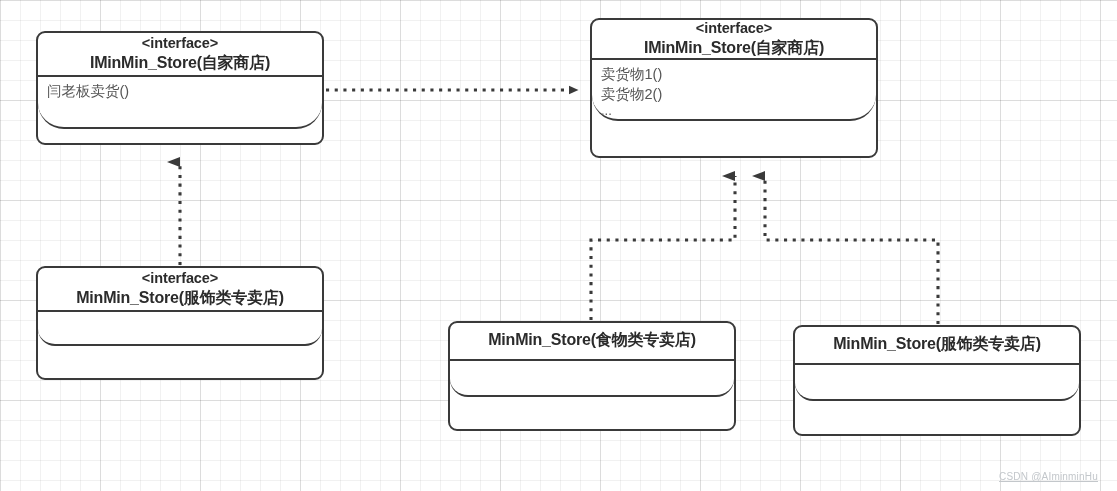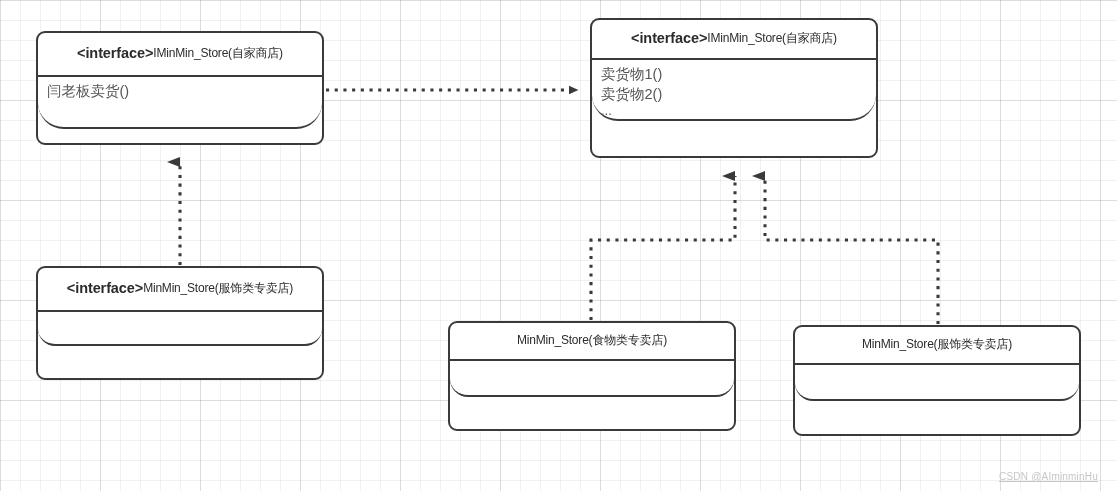--- a/index.html
+++ b/index.html
@@ -44,37 +44,37 @@
     border: 2.2px solid #3a3a3a;
     border-radius: 9px;
     display: flex;
     flex-direction: column;
     overflow: hidden;
   }
   .uml-header {
     box-sizing: border-box;
     border-bottom: 2.2px solid #3a3a3a;
     display: flex;
-    flex-direction: row;
+    flex-direction: column;
     align-items: center;
     justify-content: center;
     text-align: center;
     color: #2b2b2b;
     font-weight: bold;
     line-height: 1.26;
     padding: 3px 6px 4px 6px;
   }
   .stereo {
     font-size: 14.5px;
     font-weight: bold;
     letter-spacing: -0.1px;
   }
   .cls-name {
-    font-size: 12px;
-    font-weight: normal;
+    font-size: 16px;
+    font-weight: bold;
     letter-spacing: -0.2px;
     white-space: nowrap;
   }
   .uml-attrs {
     box-sizing: border-box;
     border-bottom: 2.2px solid #3a3a3a;
     padding: 4px 8px 4px 9px;
     color: #555555;
     font-size: 14.5px;
     line-height: 1.38;

